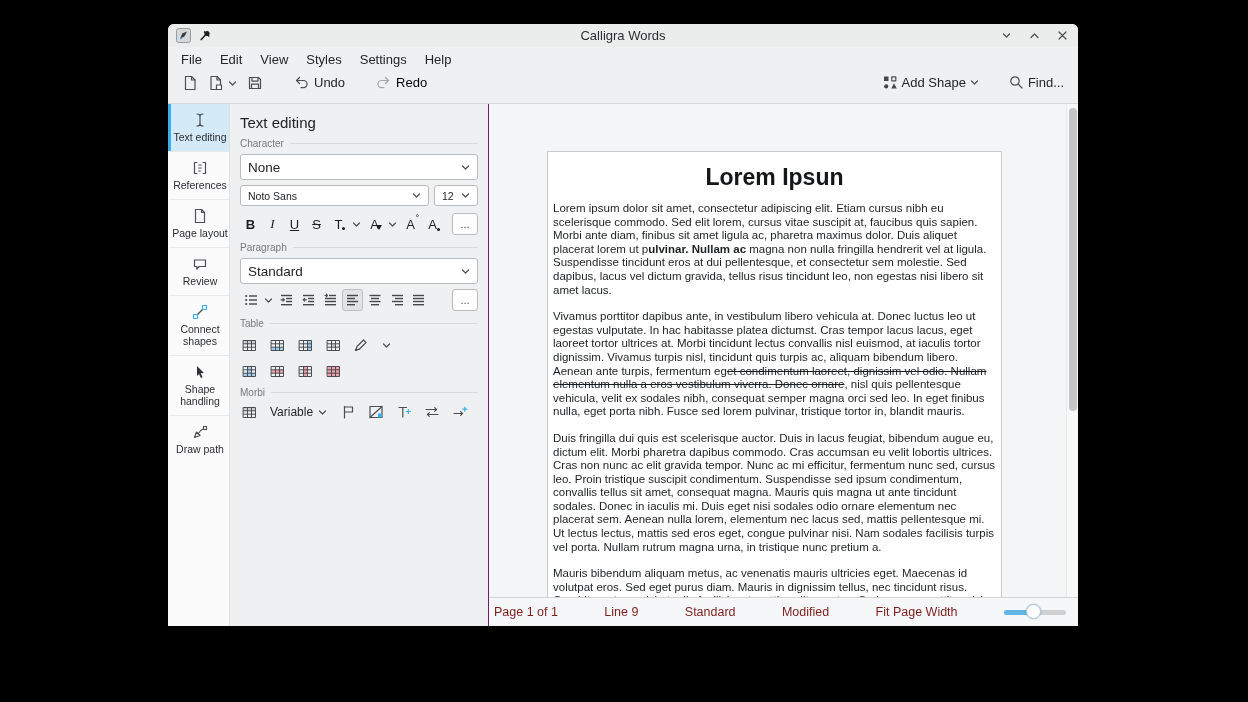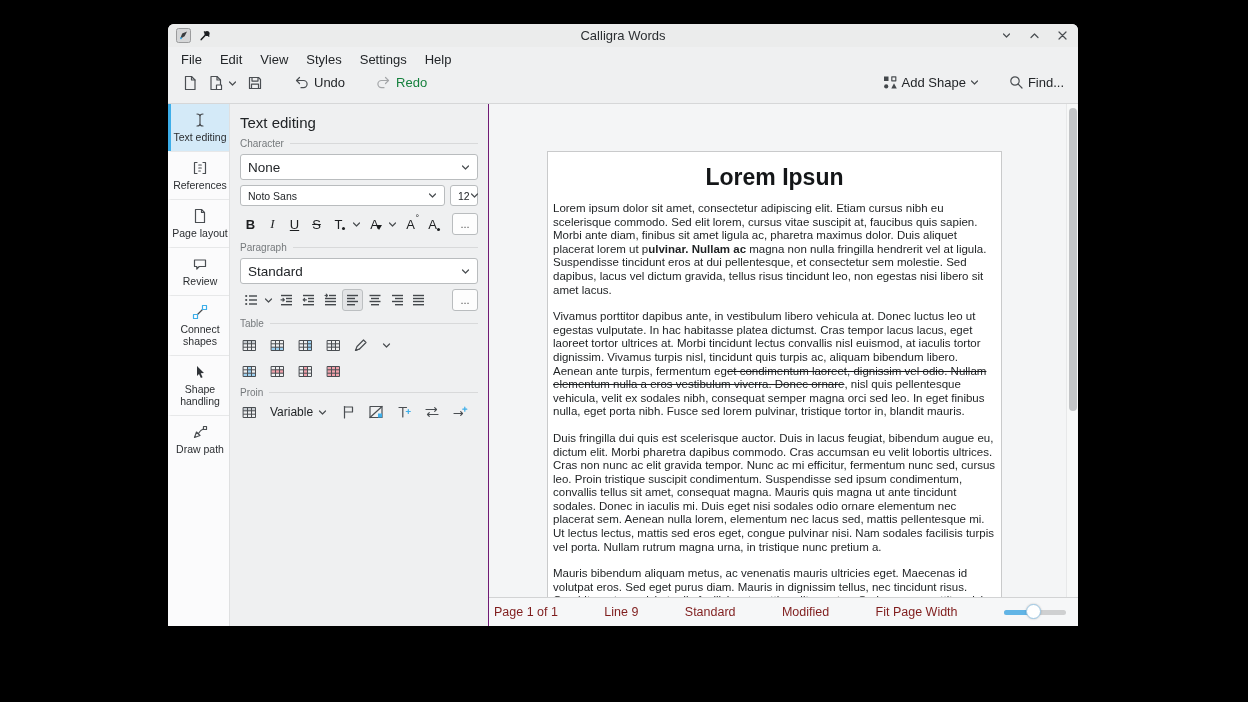--- a/index.html
+++ b/index.html
@@ -13,21 +13,21 @@
   .tb-left{display:flex;align-items:center;gap:8px;}
   .tb-title{position:absolute;left:0;right:0;text-align:center;font-size:13px;color:#2b2e31;pointer-events:none;}
   .tb-controls{margin-left:auto;display:flex;align-items:center;gap:12px;z-index:2;}
   .tb-btn{display:flex;align-items:center;justify-content:center;width:16px;height:16px;cursor:default;}
   
   .menubar{height:25px;display:flex;align-items:center;padding:0 4px;flex:0 0 auto;}
   .menu-item{padding:3px 9px;font-size:13px;border-radius:3px;}
   
   .toolbar{height:32px;display:flex;align-items:flex-start;padding:0 10px;border-bottom:1px solid #d6d7d8;flex:0 0 auto;}
   .tbtn{display:flex;align-items:center;gap:4px;padding:3px 4px;border-radius:3px;font-size:13px;}
-  .tbtn.disabled{color:#15803d;}
+  .tbtn.disabled{color:#000000;}
   .tbtn.disabled svg{opacity:.45;}
   .tool-gap{width:22px;}
   .tool-spacer{flex:1;}
   .chev{display:inline-flex;align-items:center;}
   
   .main{flex:1;display:flex;min-height:0;}
   .tabstrip{width:62px;background:#fbfbfc;border-right:1px solid #dfe0e1;flex:0 0 auto;overflow:hidden;}
   .tab{border-left:3px solid transparent;border-top:1px solid #e7e8e9;padding:7px 1px 8px;text-align:center;
        font-size:10.5px;line-height:12px;color:#2b2e31;}
   .tab:first-child{border-top:none;}
@@ -36,21 +36,21 @@
   
   .optionspanel{width:258px;flex:0 0 auto;padding:8px 10px;overflow:hidden;}
   .panel-title{font-size:15px;font-weight:500;color:#202326;margin:2px 0 6px;}
   .section-label{display:flex;align-items:center;gap:6px;font-size:10px;color:#75797c;margin:7px 0 5px;}
   .section-label::after{content:"";flex:1;height:1px;background:#d8d9da;}
   .dd{background:#fff;border:1px solid #b9bcbe;border-radius:3px;display:flex;align-items:center;
       justify-content:space-between;padding:0 7px;}
   .dd-style{height:26px;font-size:13.5px;margin-bottom:5px;}
   .font-row{display:flex;gap:5px;margin-bottom:7px;}
   .dd-font{flex:1;height:21px;font-size:10.5px;}
-  .dd-size{width:28px;height:21px;font-size:10.5px;}
+  .dd-size{width:44px;height:21px;font-size:10.5px;}
   .fmt-row{display:flex;align-items:center;gap:1px;margin:2px 0 4px;}
   .fmt-btn{min-width:21px;height:22px;display:flex;align-items:center;justify-content:center;
            border:1px solid transparent;border-radius:3px;font-size:13px;color:#1c1e20;position:relative;}
   .fmt-btn.chev-btn{min-width:13px;}
   .fmt-btn.more{min-width:26px;border:1px solid #b9bcbe;background:#fdfdfd;margin-left:auto;font-size:11px;color:#555;}
   .fmt-btn.sel{background:#e2e3e5;border-color:#bcbfc1;}
   .st-bold{font-weight:700;}
   .st-italic{font-style:italic;font-family:"Liberation Serif",serif;}
   .st-underline{text-decoration:underline;}
   .st-strike{text-decoration:line-through;}
@@ -559,21 +559,21 @@
               <span>
                 <svg width="15" height="15" viewBox="0 0 15 15" fill="none" stroke="#4a4e52" stroke-width="1" stroke-linecap="round" stroke-linejoin="round">
                   <rect x="1.5" y="2.5" width="12" height="10" fill="#f0a0aa" stroke="none"></rect>
                   <rect x="1.5" y="2.5" width="12" height="10"></rect>
                   <path d="M1.5 5.8 H13.5 M1.5 9.2 H13.5 M5.5 2.5 V12.5 M9.5 2.5 V12.5"></path>
                 </svg>
               </span>
             </span>
           </div>
 
-        <div class="section-label">Proin</div>
+        <div class="section-label">Morbi</div>
         <div class="icon-row" id="insert-row">
             <span class="icon-btn">
               <span>
                 <svg width="15" height="15" viewBox="0 0 15 15" fill="none" stroke="#4a4e52" stroke-width="1" stroke-linecap="round" stroke-linejoin="round">
                   <rect x="1.5" y="2.5" width="12" height="3.3" fill="#c9ced2" stroke="none"></rect>
                   <rect x="1.5" y="2.5" width="12" height="10"></rect>
                   <path d="M1.5 5.8 H13.5 M1.5 9.2 H13.5 M5.5 2.5 V12.5 M9.5 2.5 V12.5"></path>
                 </svg>
               </span>
             </span>

